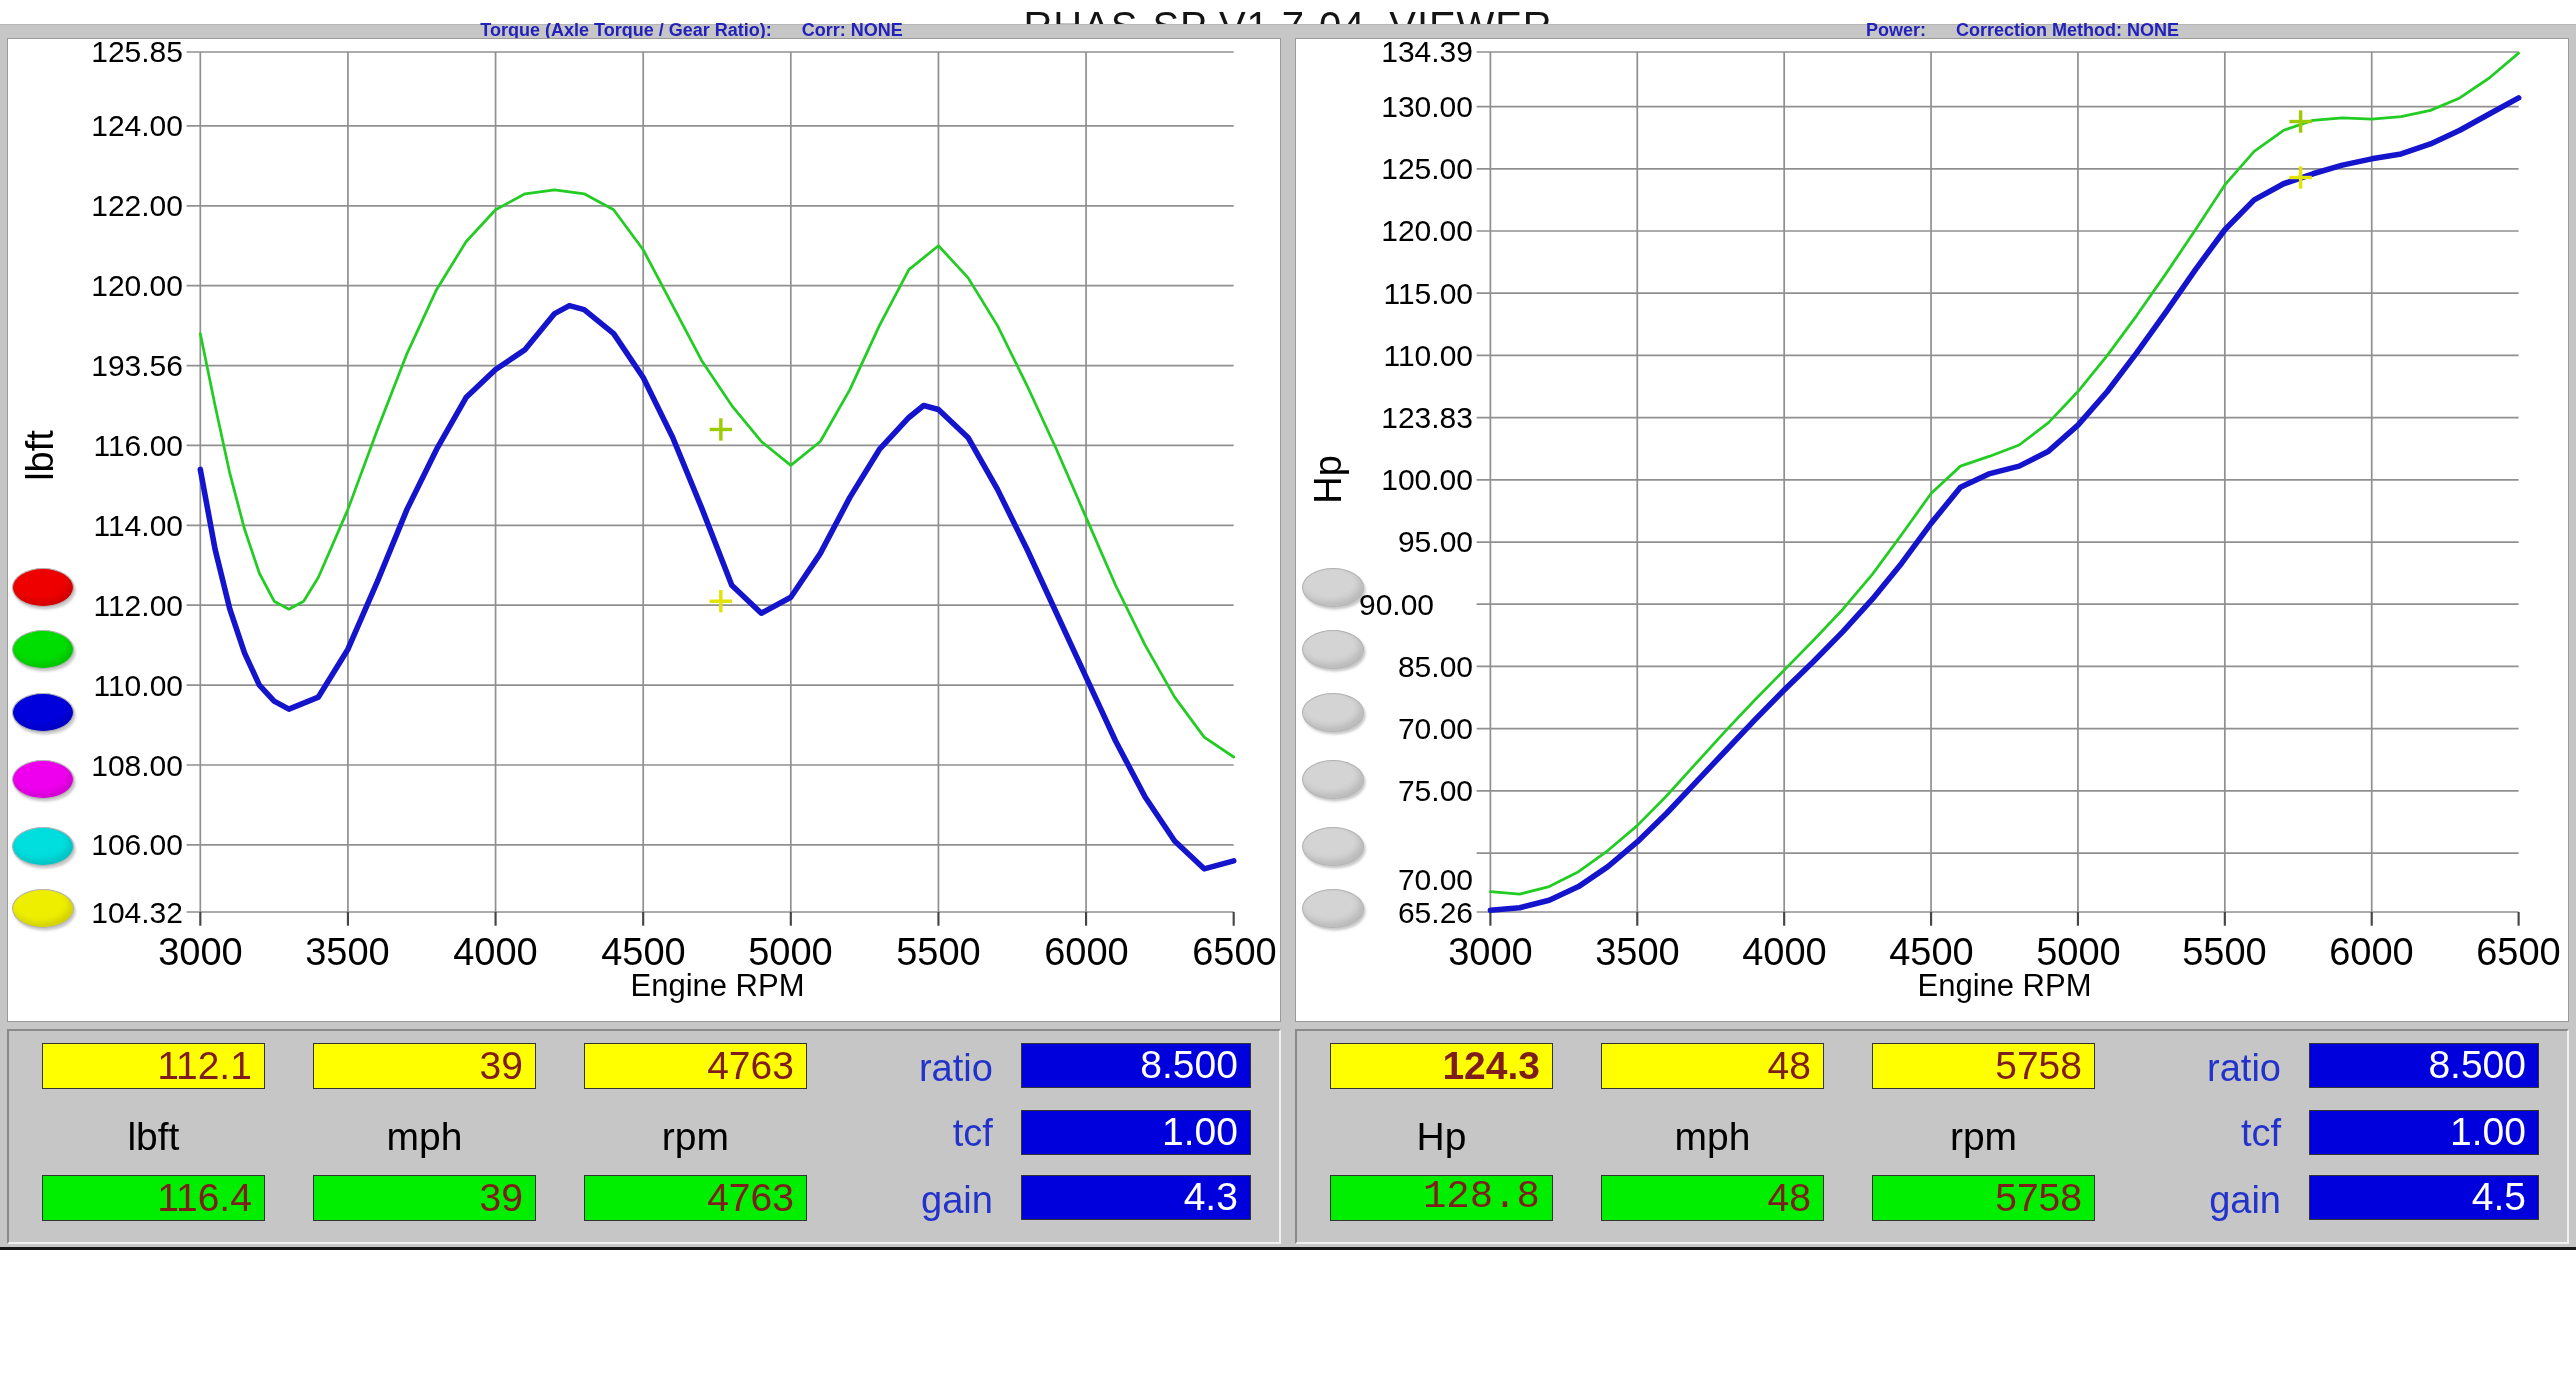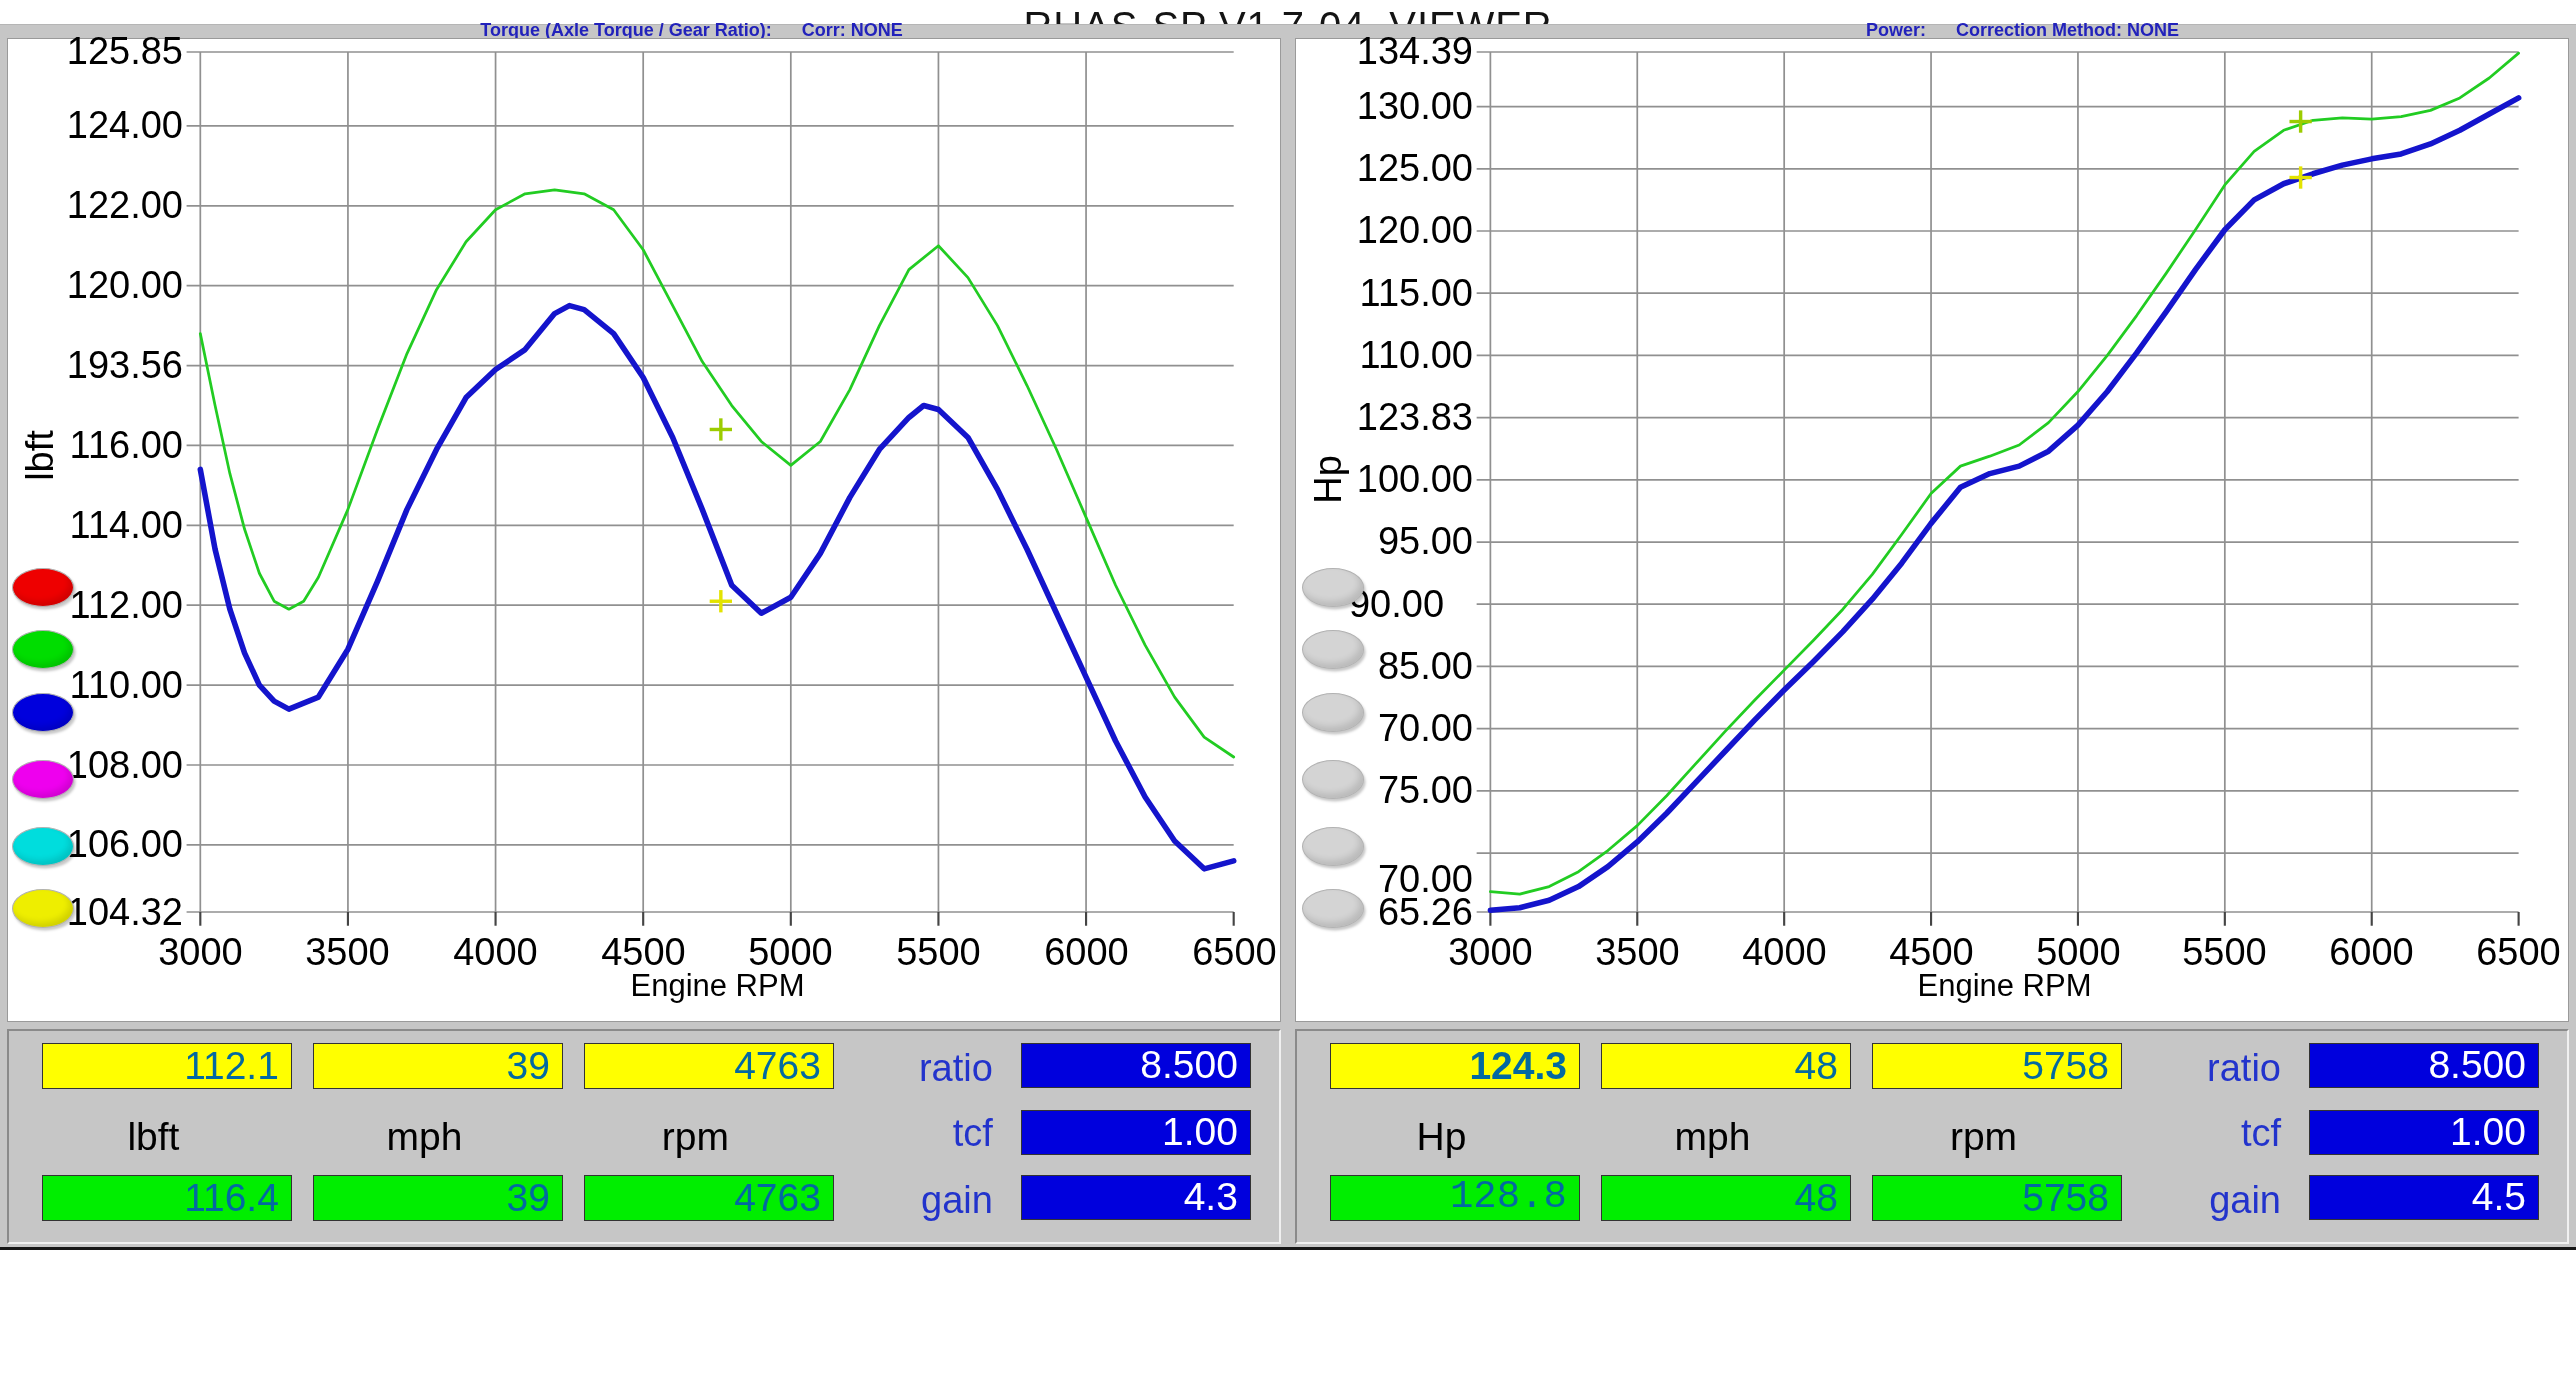--- a/index.html
+++ b/index.html
@@ -14,37 +14,37 @@
 
   .subhdr{position:absolute;top:20px;height:19px;width:481px;text-align:center;
           font-size:18px;font-weight:bold;color:#2222bb;white-space:pre;}
 
   
   .panel{position:absolute;top:38px;width:1274px;height:984px;background:#ffffff;
          border:1.7px solid #9a9a9a;box-sizing:border-box;}
   .plot{position:absolute;top:52px;height:860px;}
   .plot svg{position:absolute;left:0;top:0;overflow:visible;}
   .ytick{position:absolute;left:-170px;width:153px;text-align:right;
-         font-size:38px;line-height:39px;color:#000;}
+         font-size:30px;line-height:39px;color:#000;}
   .xtick{position:absolute;width:155px;text-align:center;font-size:38px;color:#000;}
   .axis-x{position:absolute;width:275px;text-align:center;font-size:31px;color:#000;top:968px;}
   .axis-y{position:absolute;width:86px;text-align:center;font-size:38px;color:#000;
           transform:rotate(-90deg);}
 
   
   .chanbtn{position:absolute;width:62px;height:39px;border-radius:50%;
            border:1.7px solid #b2b2b2;box-sizing:border-box;cursor:pointer;
            box-shadow:1.7px 2.6px 2.6px rgba(0,0,0,.22), inset -3.4px -4.3px 6px rgba(0,0,0,.12);}
 
   
   .table-panel{position:absolute;top:1029px;width:1274px;height:215px;background:#c6c6c6;
                border-top:2.6px solid #8a8a8a;border-left:2.6px solid #8a8a8a;
                border-bottom:2.6px solid #f0f0f0;border-right:2.6px solid #f0f0f0;box-sizing:border-box;}
-  .valbox{position:absolute;width:250px;height:46px;border:1.7px solid #333;box-sizing:border-box;
-          font-size:39px;line-height:43px;text-align:right;padding-right:12px;color:#0369a1;}
+  .valbox{position:absolute;width:223px;height:46px;border:1.7px solid #333;box-sizing:border-box;
+          font-size:39px;line-height:43px;text-align:right;padding-right:12px;color:#7f1d1d;}
   .valbox.yellow{background:#ffff00;}
   .valbox.green{background:#00ee00;}
   .valbox.blue{background:#0000dd;color:#ffffff;width:230px;height:45px;line-height:41px;}
   .unit{position:absolute;width:223px;text-align:center;font-size:39px;color:#000;}
   .param-label{position:absolute;left:855px;width:129px;text-align:right;font-size:38px;color:#2233cc;}
 
   
   .footer{position:absolute;left:0;top:1247px;width:2576px;height:143px;background:#ffffff;
           border-top:3.4px solid #161616;box-sizing:border-box;}
 </style>

